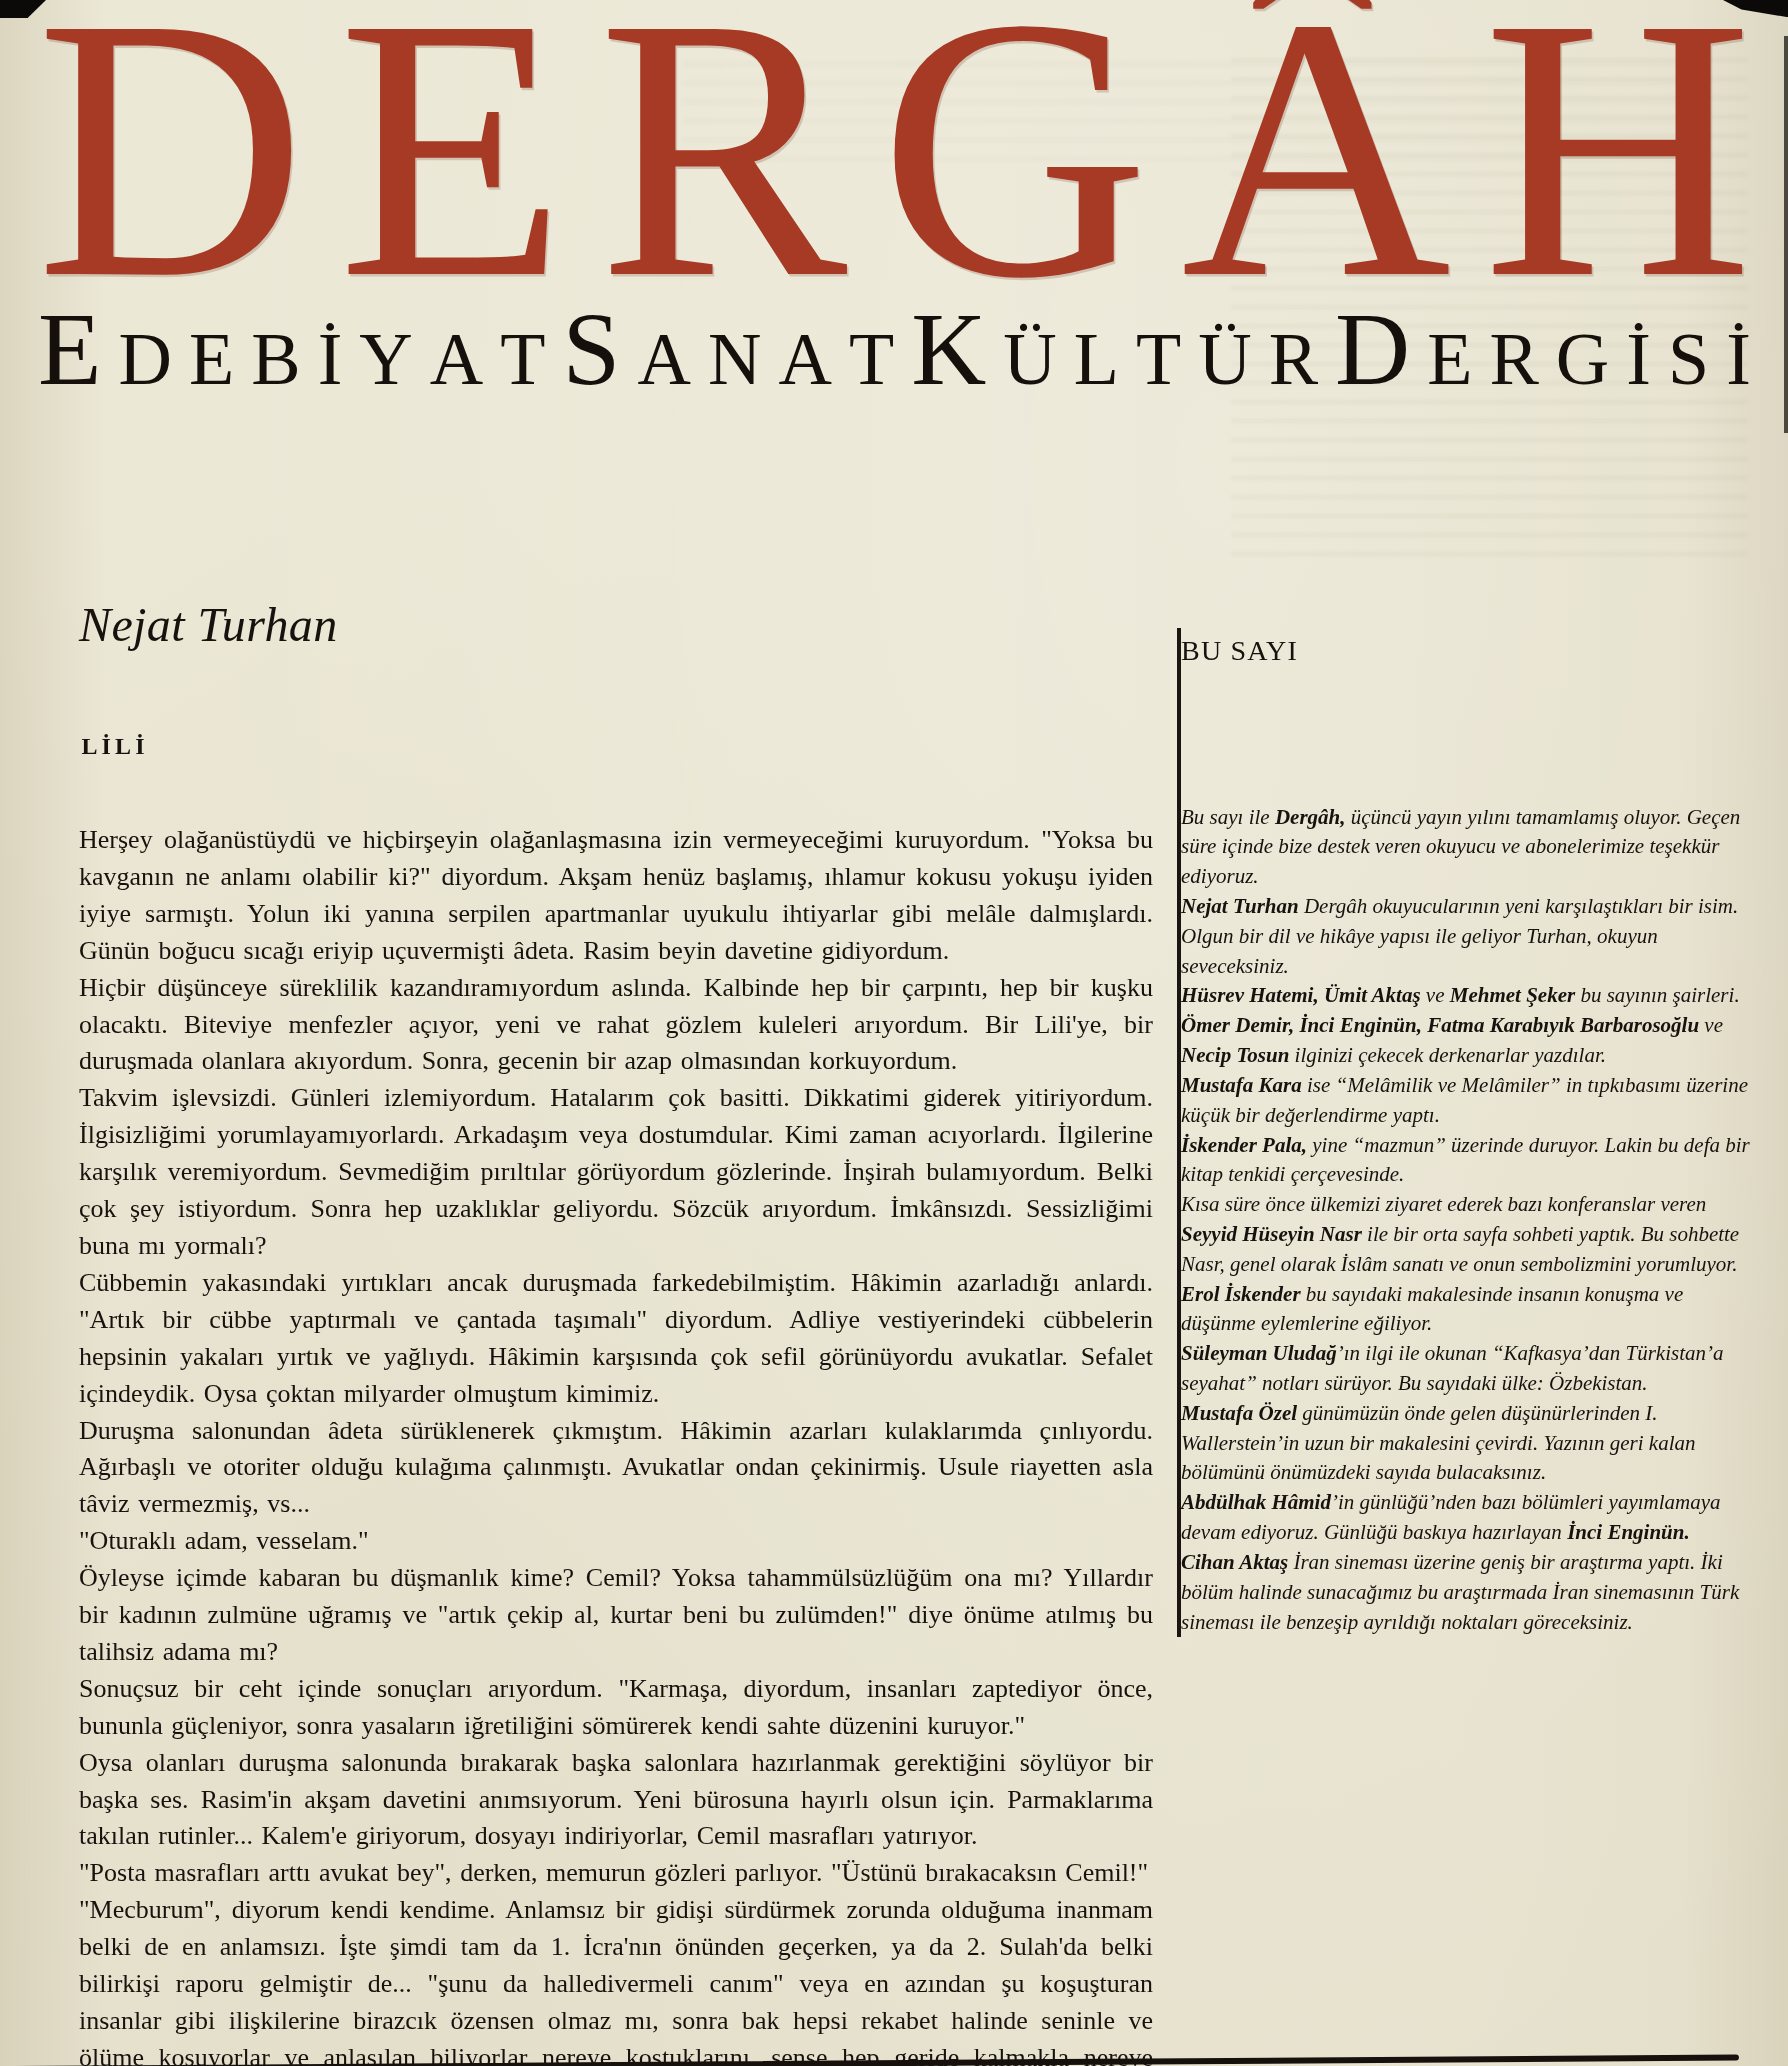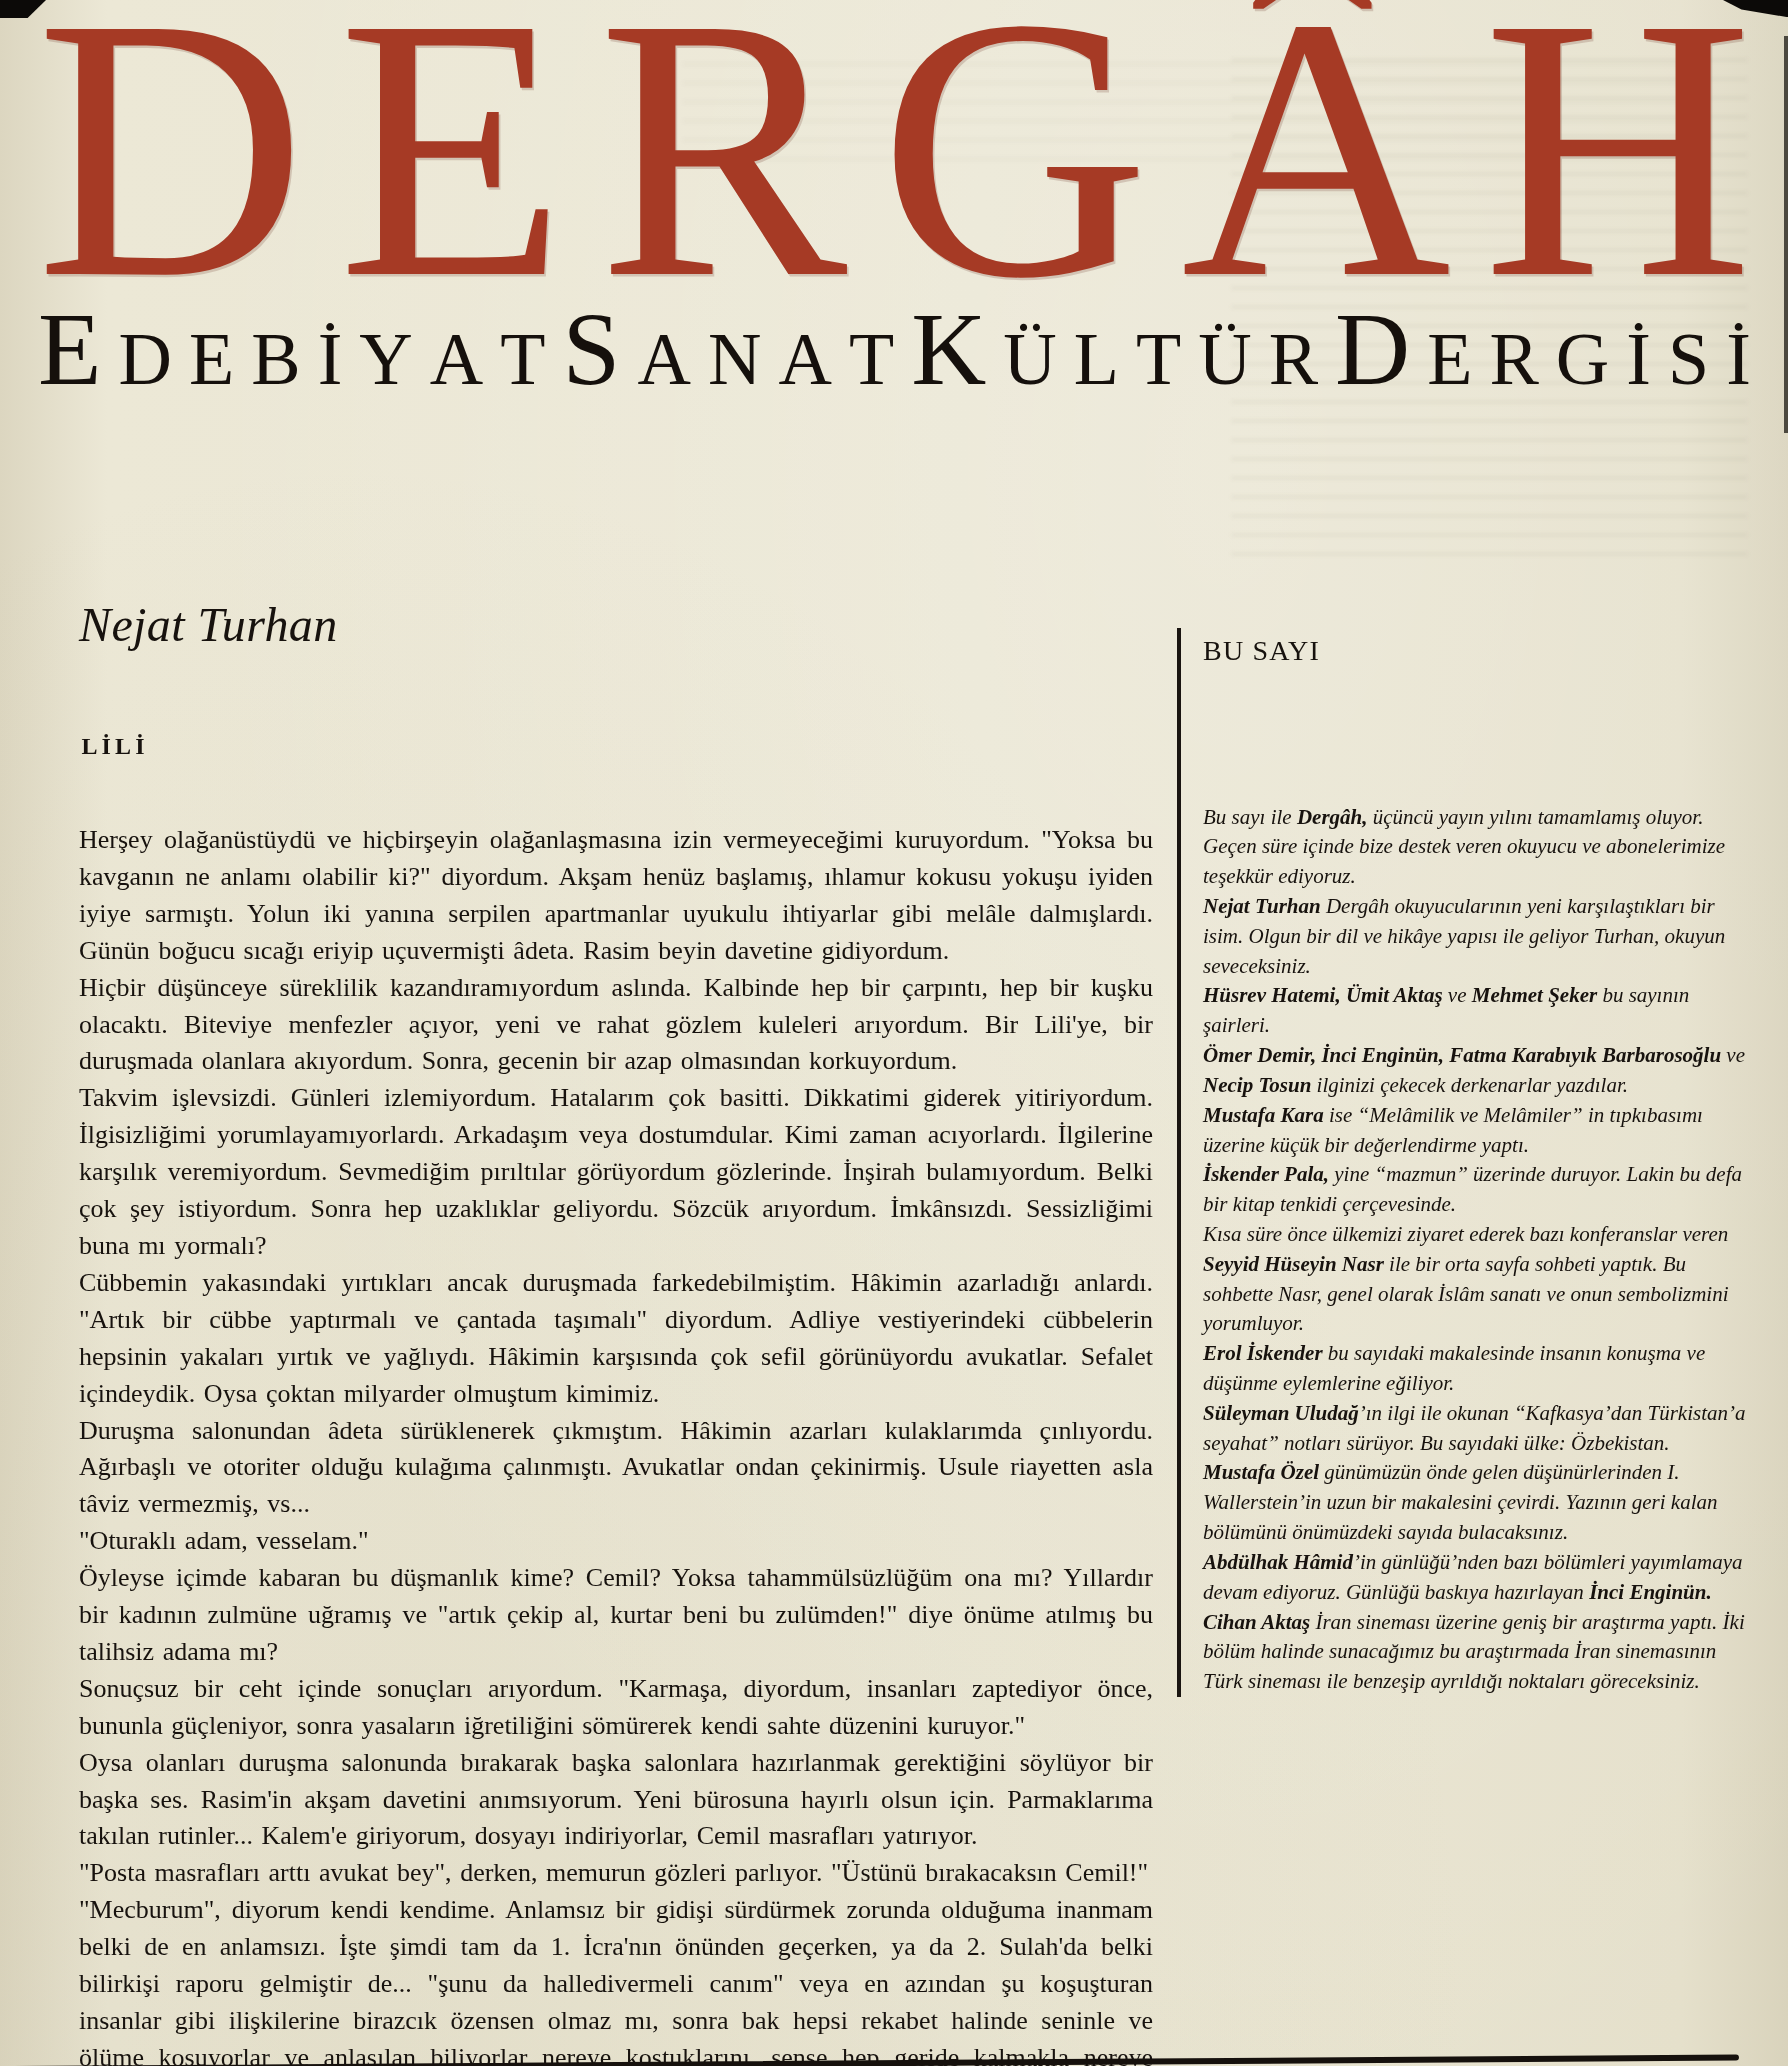--- a/index.html
+++ b/index.html
@@ -37,21 +37,21 @@
   
   .story{position:absolute; left:79px; top:597px; width:1074px;}
   .story-author{margin:0; font-style:italic; font-weight:400; font-size:48px; letter-spacing:0.4px;}
   .story-title{margin:81px 0 0 2.5px; font-size:24px; font-weight:700; letter-spacing:4.1px;}
   .story-body{margin-top:62px; font-size:26px; line-height:1.42; text-align:justify; word-spacing:2.1px;}
   .story-body p{margin:0;}
   .continued{margin-top:5.8px; padding-right:25px; text-align:left; font-style:italic; font-weight:700; font-size:18.6px;}
   
   .bu-sayi{
     position:absolute; left:1177px; top:628px; width:575px; box-sizing:border-box;
-    border-left:4.5px solid #1a1511; padding-left:22px;
+    border-left:4.5px solid #1a1511; 
   }
   .bu-sayi h3{margin:6.6px 0 0; font-size:28px; font-weight:400; letter-spacing:1.2px;}
   .bu-sayi .paras{margin-top:136px; font-style:italic; font-size:21px; line-height:1.42;}
   .bu-sayi p{margin:0;font-family:Liberation Serif, serif;}
   .bu-sayi p.gap{margin-top:37px;}
   .bu-sayi b{font-weight:700;}
   
   .rule{
     position:absolute; left:12.4px; top:2066px; width:1727px; height:5.8px;
     background:#16110d; border-radius:3.3px;

